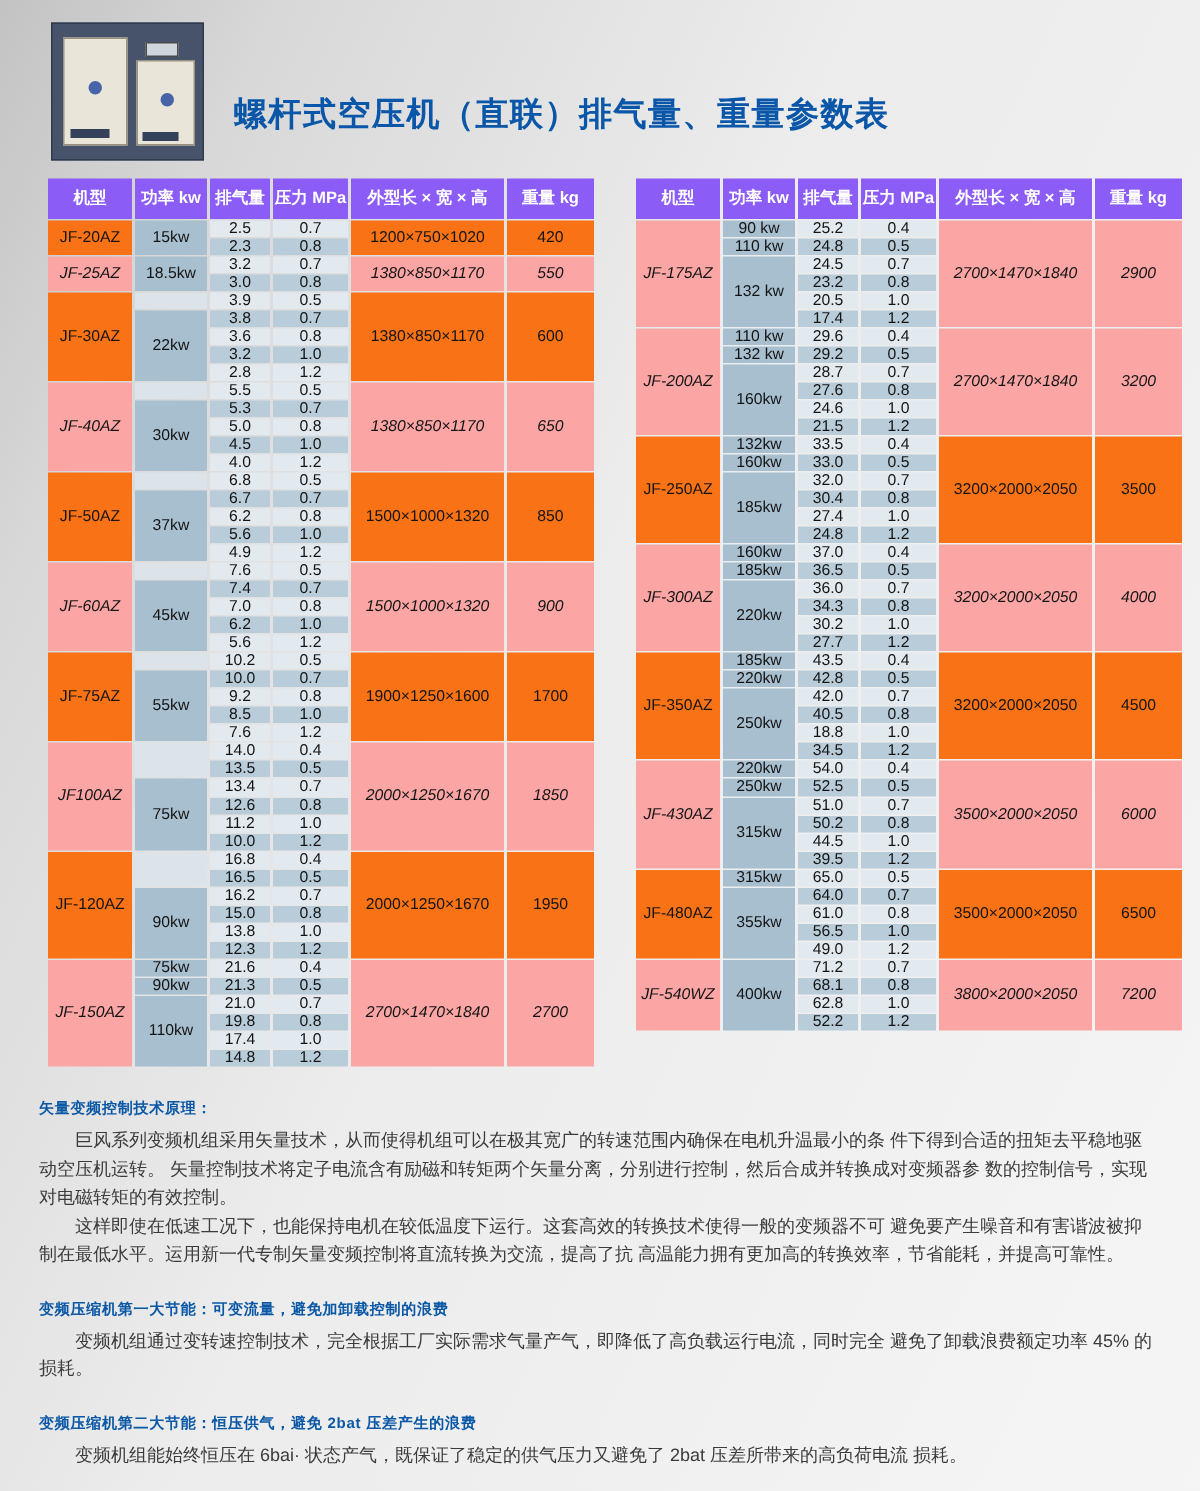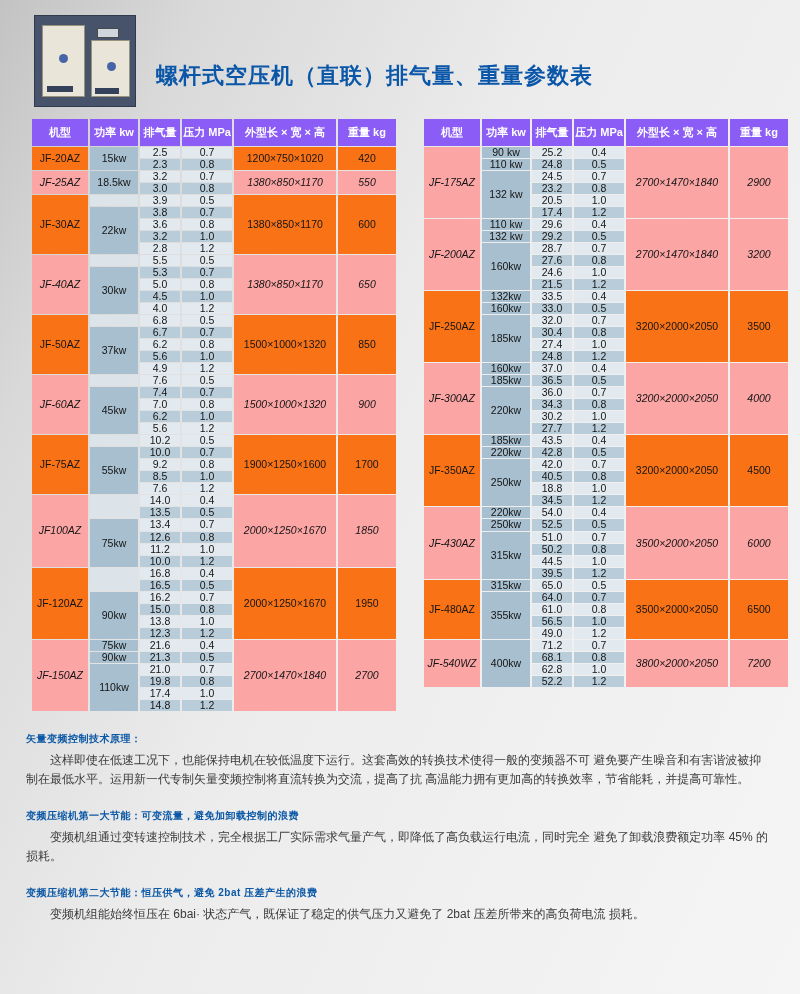--- a/index.html
+++ b/index.html
@@ -565,20 +565,21 @@
           <td class="num alt-1">52.2</td>
           <td class="num alt-1">1.2</td>
         </tr>
       </tbody>
   </table>
 </div>
 
 <div class="content">
   <div class="section">
     <div class="sec-heading">矢量变频控制技术原理：</div>
+    <p class="sec-p">巨风系列变频机组采用矢量技术，从而使得机组可以在极其宽广的转速范围内确保在电机升温最小的条 件下得到合适的扭矩去平稳地驱动空压机运转。 矢量控制技术将定子电流含有励磁和转矩两个矢量分离，分别进行控制，然后合成并转换成对变频器参 数的控制信号，实现对电磁转矩的有效控制。</p>
     <p class="sec-p">这样即使在低速工况下，也能保持电机在较低温度下运行。这套高效的转换技术使得一般的变频器不可 避免要产生噪音和有害谐波被抑制在最低水平。运用新一代专制矢量变频控制将直流转换为交流，提高了抗 高温能力拥有更加高的转换效率，节省能耗，并提高可靠性。</p>
   </div>
   <div class="section">
     <div class="sec-heading">变频压缩机第一大节能：可变流量，避免加卸载控制的浪费</div>
     <p class="sec-p">变频机组通过变转速控制技术，完全根据工厂实际需求气量产气，即降低了高负载运行电流，同时完全 避免了卸载浪费额定功率 45% 的损耗。</p>
   </div>
   <div class="section">
     <div class="sec-heading">变频压缩机第二大节能：恒压供气，避免 2bat 压差产生的浪费</div>
     <p class="sec-p">变频机组能始终恒压在 6bai· 状态产气，既保证了稳定的供气压力又避免了 2bat 压差所带来的高负荷电流 损耗。</p>
   </div>

